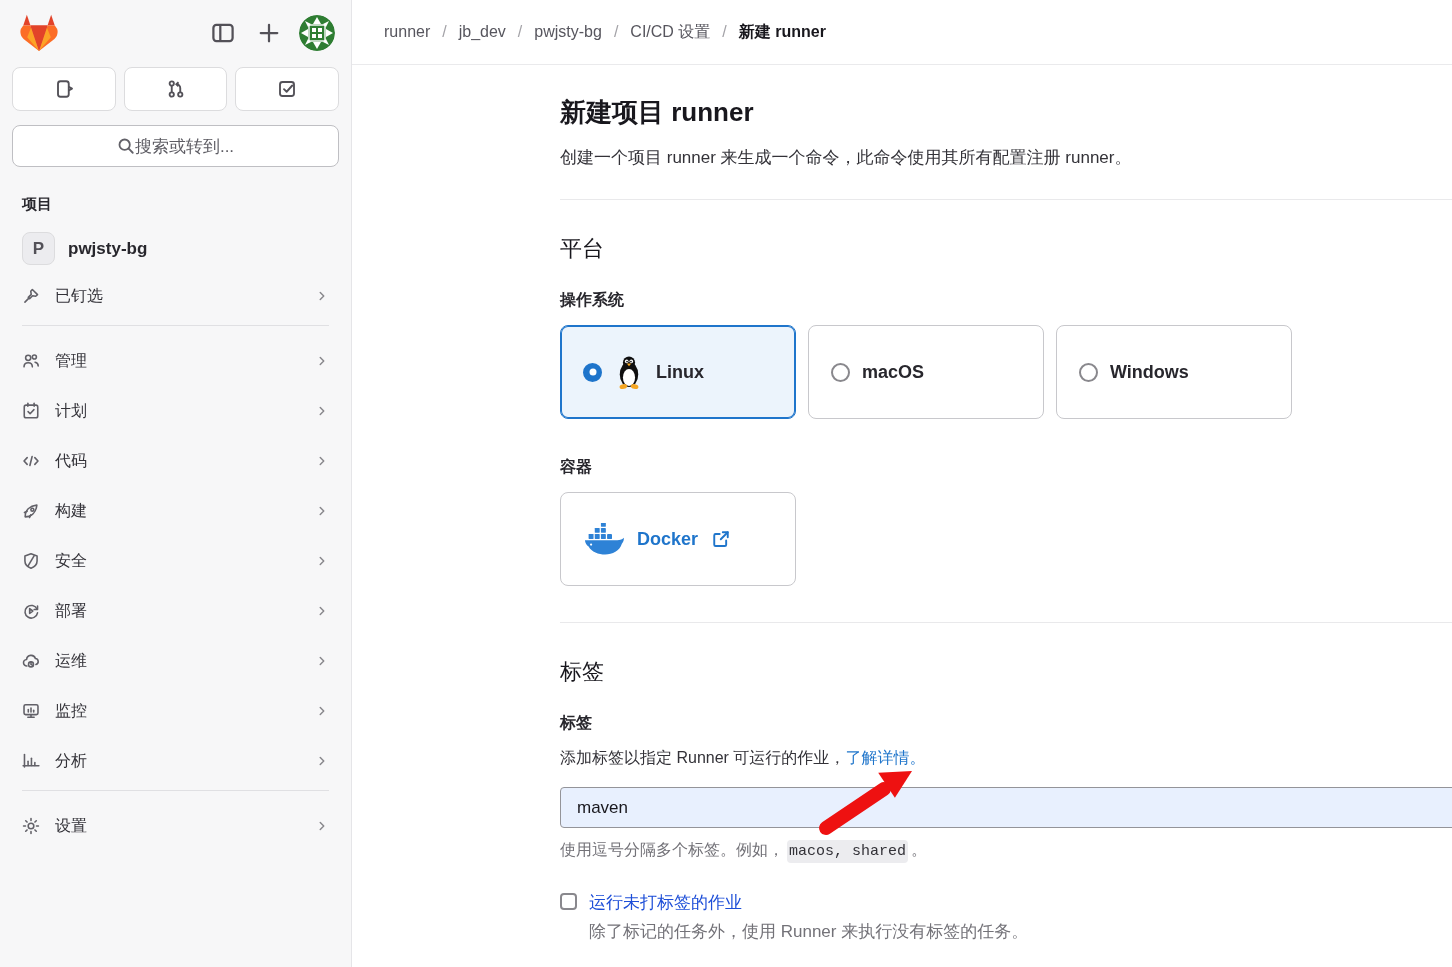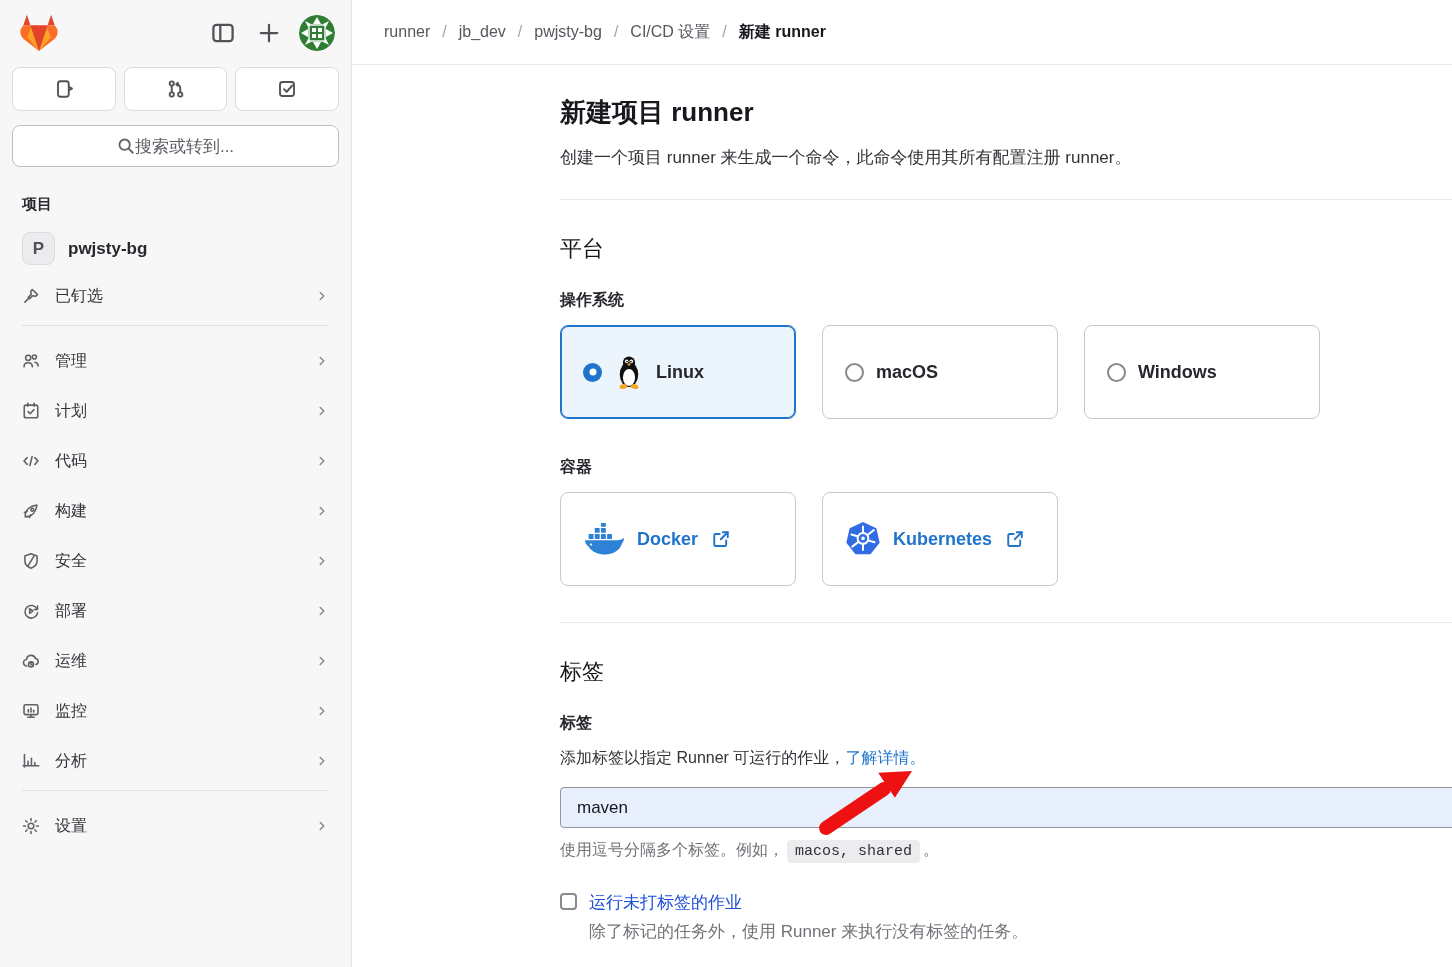--- a/index.html
+++ b/index.html
@@ -57,21 +57,21 @@
   .breadcrumb { display:flex; align-items:center; gap:12px; font-size:16px; }
   .crumb { color:#57565e; text-decoration:none; cursor:pointer; }
   .crumb-sep { color:#a4a3a8; }
   .crumb-current { color:#18171d; font-weight:700; cursor:default; }
   .content { padding:30px 0 0 208px; position:relative; }
   .page-title { font-size:26px; font-weight:700; color:#18171d; margin-bottom:16px; }
   .page-subtitle { font-size:17px; color:#333238; margin-bottom:30px; }
   .wide-rule { border:none; border-top:1px solid #e9e9eb; width:1240px; }
   .section-h { font-size:22px; font-weight:400; color:#18171d; margin:34px 0 26px 0; }
   .field-label { font-size:16px; font-weight:700; color:#28272d; margin-bottom:14px; }
-  .card-row { display:flex; gap:26px;border-radius:13px; }
+  .card-row { display:flex; gap:12px;border-radius:13px; }
   .opt-card {
     width:236px; height:94px; background:#fff; border:1px solid #c8c8cc; border-radius:8px;
     display:flex; align-items:center; padding:0 22px; gap:12px; cursor:pointer;
   }
   .opt-card.selected {
     background:#ecf4fc; border-color:#1f75cb; box-shadow:inset 0 0 0 1px #1f75cb;
   }
   .radio {
     width:19px; height:19px; border-radius:50%; background:#fff;
     border:2px solid #89888d; flex:none; cursor:pointer;
@@ -89,21 +89,21 @@
   .tags-desc { font-size:16px; color:#333238; margin-bottom:18px; }
   .tags-desc a { color:#1f75cb; text-decoration:none; cursor:pointer;text-align:center; }
   .tag-input {
     display:block; width:1240px; height:41px; padding:0 16px;
     font-family:"Liberation Sans","DejaVu Sans",sans-serif; font-size:17px; color:#18171d;
     background:#e8f0fe; border:1px solid #949499; border-radius:4px; outline:none;
   }
   .tag-hint { font-size:16px; color:#737278; margin-top:12px; }
   .code-chip {
     font-family:"Liberation Mono","DejaVu Sans Mono",monospace; font-size:15px; color:#333238;
-    background:#ececef; border-radius:4px; padding:3px 8px; margin:0 3px;
+    background:#ececef; border-radius:4px; padding:3px 2px; margin:0 3px;
   }
   .cb-row { display:flex; align-items:flex-start; gap:12px; margin-top:30px; }
   .checkbox {
     width:17px; height:17px; border:2px solid #89888d; border-radius:4px; background:#fff;
     margin-top:2px; flex:none; cursor:pointer;
   }
   .cb-label { font-size:17px; color:#1d4ed8; cursor:pointer; }
   .cb-help { font-size:17px; color:#737278; margin:6px 0 0 29px; }
   .annotation-arrow { position:absolute; left:462px; top:764px; width:104px; height:76px; z-index:5; pointer-events:none; }
 </style>
@@ -456,41 +456,20 @@
           <circle cx="6.5" cy="17.5" r=".9" fill="#fff"></circle>
         </svg>
         <span class="link-card-label">Docker</span>
         <svg class="ext-icon" viewBox="0 0 16 16" fill="none" stroke="#1f75cb" stroke-width="1.7" stroke-linecap="round" stroke-linejoin="round">
           <path d="M12.6 9.4v3.6a1.2 1.2 0 0 1-1.2 1.2H3.2A1.2 1.2 0 0 1 2 13V4.8a1.2 1.2 0 0 1 1.2-1.2h3.6"></path>
           <path d="M9.6 2h4.4v4.4"></path>
             <path d="M14 2 7.8 8.2"></path>
         </svg>
       </div>
 
-      <div class="opt-card">
-        <svg width="36" height="36" viewBox="0 0 24 24">
-          <polygon fill="#326ce5" points="12,0.6 20.9,4.9 23.1,14.5 17,22.2 7,22.2 0.9,14.5 3.1,4.9"></polygon>
-          <g stroke="#fff" stroke-width="1.3" stroke-linecap="round" fill="none">
-            <circle cx="12" cy="11.6" r="3.6"></circle>
-            <line x1="12" y1="3.6" x2="12" y2="7.4"></line>
-            <line x1="12" y1="15.8" x2="12" y2="19.4"></line>
-            <line x1="4.3" y1="9" x2="8.7" y2="10.3"></line>
-            <line x1="15.3" y1="12.9" x2="19.7" y2="14.2"></line>
-            <line x1="4.8" y1="17.1" x2="9" y2="13.9"></line>
-            <line x1="15" y1="9.3" x2="19.2" y2="6.1"></line>
-          </g>
-          <circle cx="12" cy="11.6" r="1.2" fill="#fff"></circle>
-        </svg>
-        <span class="link-card-label">Kubernetes</span>
-        <svg class="ext-icon" viewBox="0 0 16 16" fill="none" stroke="#1f75cb" stroke-width="1.7" stroke-linecap="round" stroke-linejoin="round">
-          <path d="M12.6 9.4v3.6a1.2 1.2 0 0 1-1.2 1.2H3.2A1.2 1.2 0 0 1 2 13V4.8a1.2 1.2 0 0 1 1.2-1.2h3.6"></path>
-          <path d="M9.6 2h4.4v4.4"></path>
-            <path d="M14 2 7.8 8.2"></path>
-        </svg>
-      </div>
     </div>
 
     <hr class="wide-rule rule-mid">
 
     <h2 class="section-h">标签</h2>
     <div class="field-label">标签</div>
     <p class="tags-desc"><span>添加标签以指定 Runner 可运行的作业，</span><a>了解详情。</a></p>
 
     <input class="tag-input" type="text" value="maven" style="">
 

